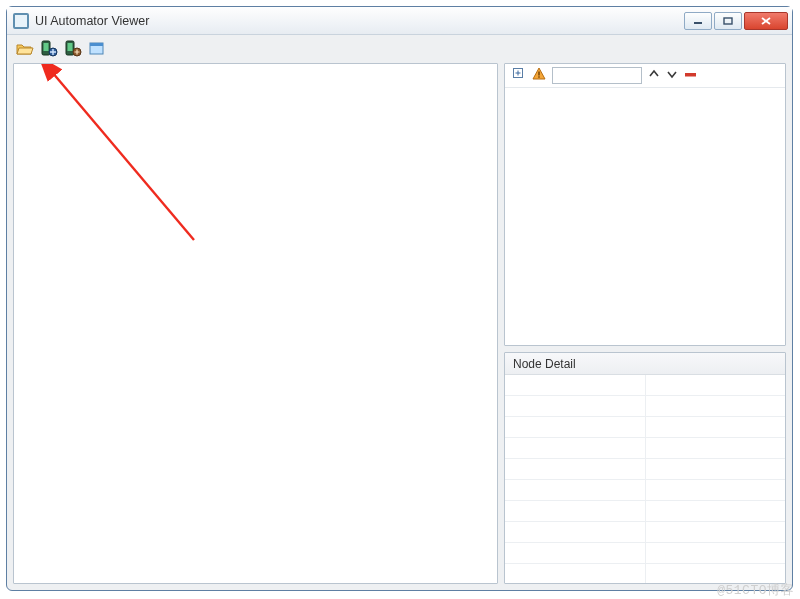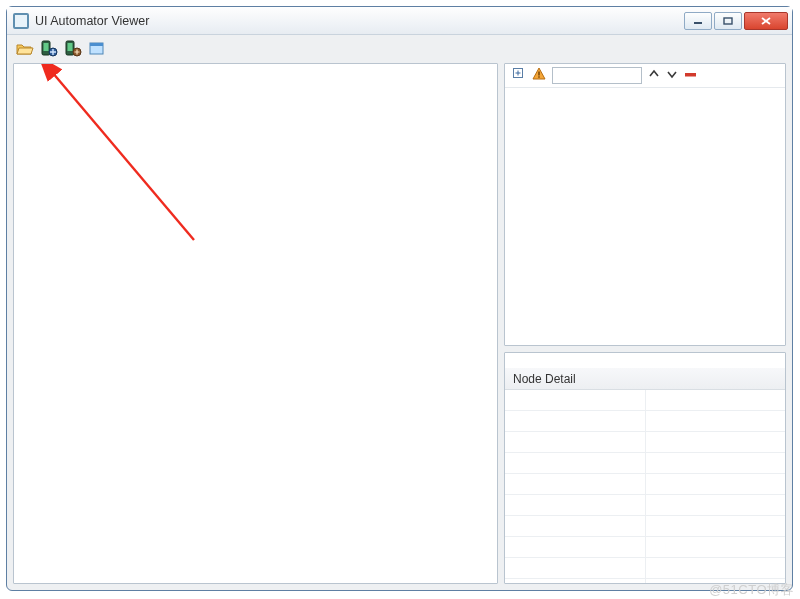--- a/index.html
+++ b/index.html
@@ -34,29 +34,29 @@
   .right { width:282px; display:flex; flex-direction:column; gap:6px; }
   .right-top { flex:1 1 55%; display:flex; flex-direction:column; }
   .right-bottom { flex:1 1 45%; display:flex; flex-direction:column; }
 
   .tree-toolbar { height:24px; display:flex; align-items:center; gap:6px; padding:0 7px; border-bottom:1px solid #e5e9ed; }
   .tree-body { flex:1 1 auto; }
   .searchbox { width:90px; height:17px; font-size:11px; border:1px solid #b4bfc9; padding:0 3px; background:#fff; }
 
   .section-head { height:22px; display:flex; align-items:center; padding:0 8px;
                   font-size:12px; color:#333; border-bottom:1px solid #d9dee3;
-                  background:linear-gradient(#f7f8fa,#edeff2);margin-top:15px; }
+                  background:linear-gradient(#f7f8fa,#edeff2); }
   .table { flex:1 1 auto; display:flex; }
   .tcol { flex:1 1 50%; display:flex; flex-direction:column; }
   .tcol + .tcol { border-left:1px solid #eceff2; }
   .trow { height:21px; border-bottom:1px solid #eceff2; }
 
   .arrow { position:absolute; top:0; left:0; pointer-events:none; }
 
-  .watermark { position:absolute; right:6px; bottom:0px; color:#cfcfcf; font-size:13px; letter-spacing:0.5px; }
+  .watermark { position:absolute; right:6px; bottom:0px; color:#cfcfcf; font-size:13px; letter-spacing:0.5px;font-family:Liberation Mono, monospace; }
 </style>
 </head>
 <body>
 
 <div class="window">
 
   <div class="titlebar">
     <span class="appicon"></span>
     <span class="title">UI Automator Viewer</span>
     <span class="tb-spacer"></span>

